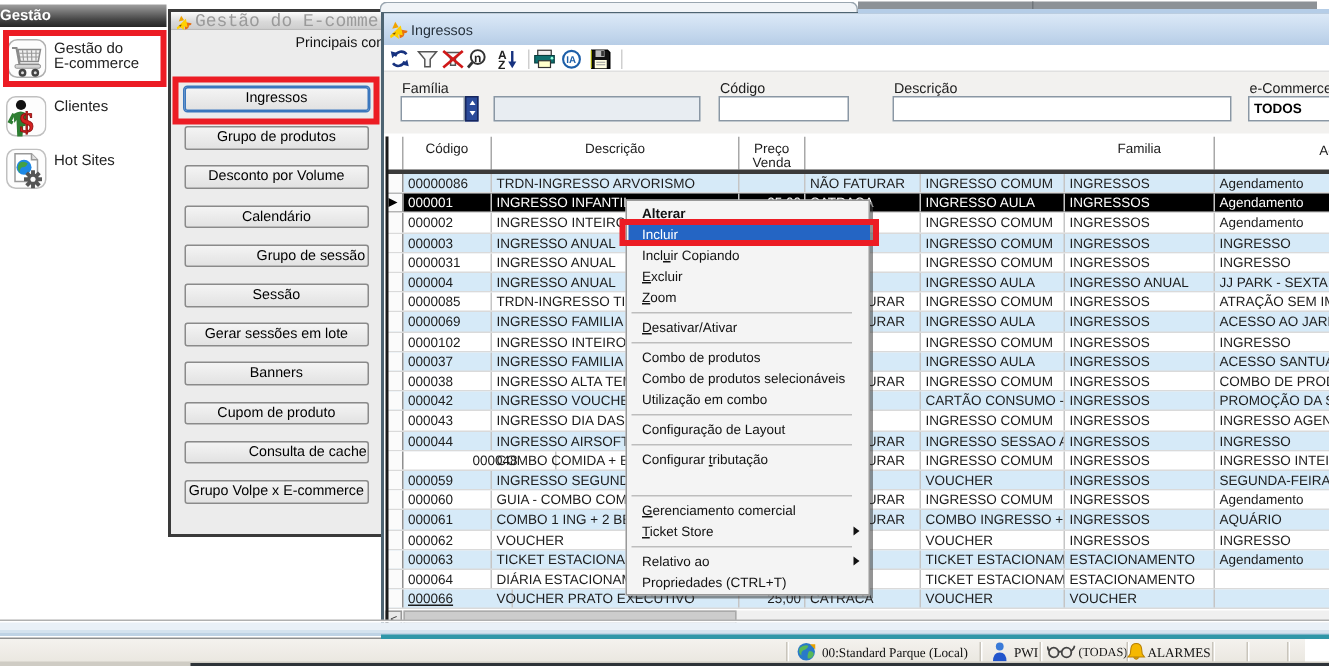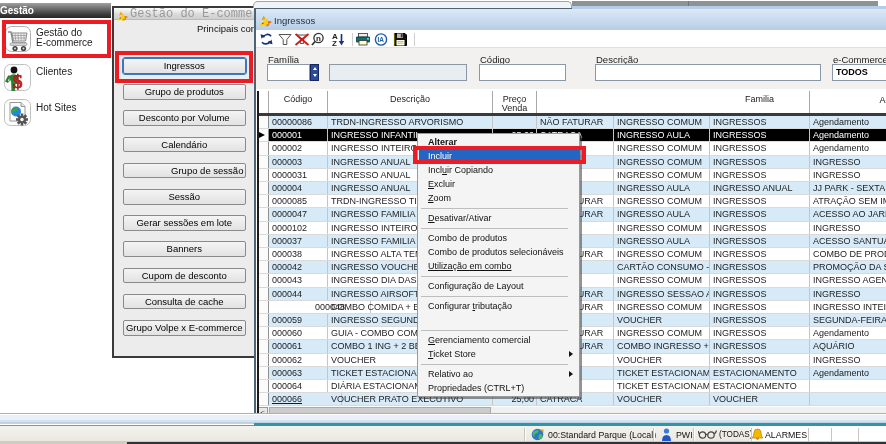--- a/index.html
+++ b/index.html
@@ -60,22 +60,22 @@
   border-left:4px solid #111; border-top:3.5px solid transparent; border-bottom:3.5px solid transparent; }
 
 .redbox { position:absolute; border:4px solid #ec1c24; z-index:40; }
 
 #mdi-strip { left:0; top:413px; width:886px; height:11px; z-index:18; }
 #mdi-strip .m1 { position:absolute; left:0; top:0; width:886px; height:1px; background:#b0b0b0; }
 #mdi-strip .m2 { position:absolute; left:0; top:1px; width:886px; height:1px; background:#fff; }
 #mdi-strip .m3 { position:absolute; left:0; top:2px; width:886px; height:5px; background:#e9f0f7; }
 #mdi-strip .m4 { position:absolute; left:0; top:7px; width:886px; height:2px; background:#d4e2ee; }
 #mdi-strip .m5 { position:absolute; left:0; top:9px; width:886px; height:2px; background:#bed2e4; }
-#statusbar { left:0; top:424.5px; width:750px; height:17px; z-index:50;
-  background:linear-gradient(#f4f2ee,#eae7e0); border-top:1.5px solid #8f8f8f; font-size:10px; color:#111; }
+#statusbar { left:0; top:424.5px; width:870px; height:17px; z-index:50;
+  background:linear-gradient(#f4f2ee,#eae7e0); border-top:1.5px solid #8f8f8f; font-size:10px; color:#111;font-family:Liberation Serif, serif; }
 .ssep { position:absolute; top:2px; height:13px; border-left:1px solid #c9c5bc; border-right:1px solid #fff; }
 #bottomdark { left:0; top:441px; width:886px; height:3px; background:#cfccc4; z-index:50; }
 #bottomdark2 { left:127px; top:441.5px; width:759px; height:2.5px; background:#2e3338; z-index:51; }
 </style>
 </head>
 <body>
 
 <div class="abs" id="gestao-bar">Gestão</div>
 <div class="abs" style="left:5px; top:26px;">
 <svg width="26" height="28" viewBox="0 0 26 28">
@@ -131,22 +131,22 @@
 <div class="abs" id="ecom-title-text">Gestão do E-commerce</div>
 <div class="abs" id="principais">Principais configurações do E-commerce</div>
 <div class="ebtn" id="btn-ing" style="top:58px;">Ingressos</div>
 <div class="ebtn" style="top:84.2px;">Grupo de produtos</div>
 <div class="ebtn" style="top:110.4px;">Desconto por Volume</div>
 <div class="ebtn" style="top:136.6px;">Calendário</div>
 <div class="ebtn" style="top:162.8px;padding-left:46px;">Grupo de sessão</div>
 <div class="ebtn" style="top:189px;">Sessão</div>
 <div class="ebtn" style="top:215.2px;">Gerar sessões em lote</div>
 <div class="ebtn" style="top:241.4px;">Banners</div>
-<div class="ebtn" style="top:267.6px;">Cupom de desconto</div>
-<div class="ebtn" style="top:293.8px;">Consulta de cache</div>
+<div class="ebtn" style="top:267.6px;">Cupom de produto</div>
+<div class="ebtn" style="top:293.8px;text-align:right;">Consulta de cache</div>
 <div class="ebtn" style="top:320px;">Grupo Volpe x E-commerce</div>
 
 <div class="abs" style="left:253px; top:1px; width:319px; height:6.5px; background:#f1f4f7;
   border:1px solid #9aa6b0; border-bottom:none; border-radius:5px 5px 0 0; z-index:3;"></div>
 <div class="abs" style="left:572px; top:1px; width:306px; height:4.5px; background:#8d9297; z-index:3;"></div>
 <div class="abs" style="left:688px; top:1px; width:1px; height:4.5px; background:#6f757a; z-index:4;"></div>
 <div class="abs" style="left:572px; top:5.5px; width:314px; height:3.5px; background:#b5cde7; z-index:3;"></div>
 <div class="abs" id="win-ing"></div>
 <div class="abs" id="ing-title"></div>
 <div class="abs" id="ing-icon" style="left:259px; top:14px;"><svg width="13" height="13" viewBox="0 0 13 13">
@@ -299,21 +299,21 @@
       <span class="gc" style="left:11px; width:59px;">0000085</span>
       <span class="gc" style="left:70px; width:165px;">TRDN-INGRESSO TIROLESA</span>
       <span class="gc" style="left:235px; width:44px;"></span>
       <span class="gc" style="left:279px; width:77px;">NÃO FATURAR</span>
       <span class="gc" style="left:356px; width:96px;">INGRESSO COMUM</span>
       <span class="gc" style="left:452px; width:100px;">INGRESSOS</span>
       <span class="gc" style="left:552px; width:140px;">ATRAÇÃO SEM IMAGEM</span>
     </div>
 <div class="grow rb" style="top:117.40px;">
       <span class="gc" style="left:0px; width:11px;"></span>
-      <span class="gc" style="left:11px; width:59px;">0000047</span>
+      <span class="gc" style="left:11px; width:59px;">0000069</span>
       <span class="gc" style="left:70px; width:165px;">INGRESSO FAMILIA</span>
       <span class="gc" style="left:235px; width:44px;"></span>
       <span class="gc" style="left:279px; width:77px;">NÃO FATURAR</span>
       <span class="gc" style="left:356px; width:96px;">INGRESSO AULA</span>
       <span class="gc" style="left:452px; width:100px;">INGRESSOS</span>
       <span class="gc" style="left:552px; width:140px;">ACESSO AO JARDIM</span>
     </div>
 <div class="grow rw" style="top:130.60px;">
       <span class="gc" style="left:0px; width:11px;"></span>
       <span class="gc" style="left:11px; width:59px;">0000102</span>
@@ -465,21 +465,21 @@
   <div class="mi" style="top:1px; font-weight:bold;">Alterar</div>
   <div class="mi" id="mi-inc" style="top:15px;"><u>I</u>ncluir</div>
   <div class="mi" style="top:29px;">Incl<u>u</u>ir Copiando</div>
   <div class="mi" style="top:43px;"><u>E</u>xcluir</div>
   <div class="mi" style="top:57px;"><u>Z</u>oom</div>
   <div class="msep" style="top:74px;"></div>
   <div class="mi" style="top:77px;"><u>D</u>esativar/Ativar</div>
   <div class="msep" style="top:94px;"></div>
   <div class="mi" style="top:97px;">Combo de produtos</div>
   <div class="mi" style="top:111px;">Combo de produtos selecionáveis</div>
-  <div class="mi" style="top:125px;text-decoration:underline;">Utilização em combo</div>
+  <div class="mi" style="top:125px;">Utilização em combo</div>
   <div class="msep" style="top:142px;"></div>
   <div class="mi" style="top:145px;">Configuração de Layout</div>
   <div class="msep" style="top:162px;"></div>
   <div class="mi" style="top:165px;">Configurar <u>t</u>ributação</div>
   <div class="msep" style="top:196px;"></div>
   <div class="mi" style="top:199px;"><u>G</u>erenciamento comercial</div>
   <div class="mi" style="top:213px;"><u>T</u>icket Store<span class="marrow"></span></div>
   <div class="msep" style="top:230px;"></div>
   <div class="mi" style="top:233px;">Relativo ao<span class="marrow"></span></div>
   <div class="mi" style="top:247px;">Propriedades (CTRL+T)</div>

